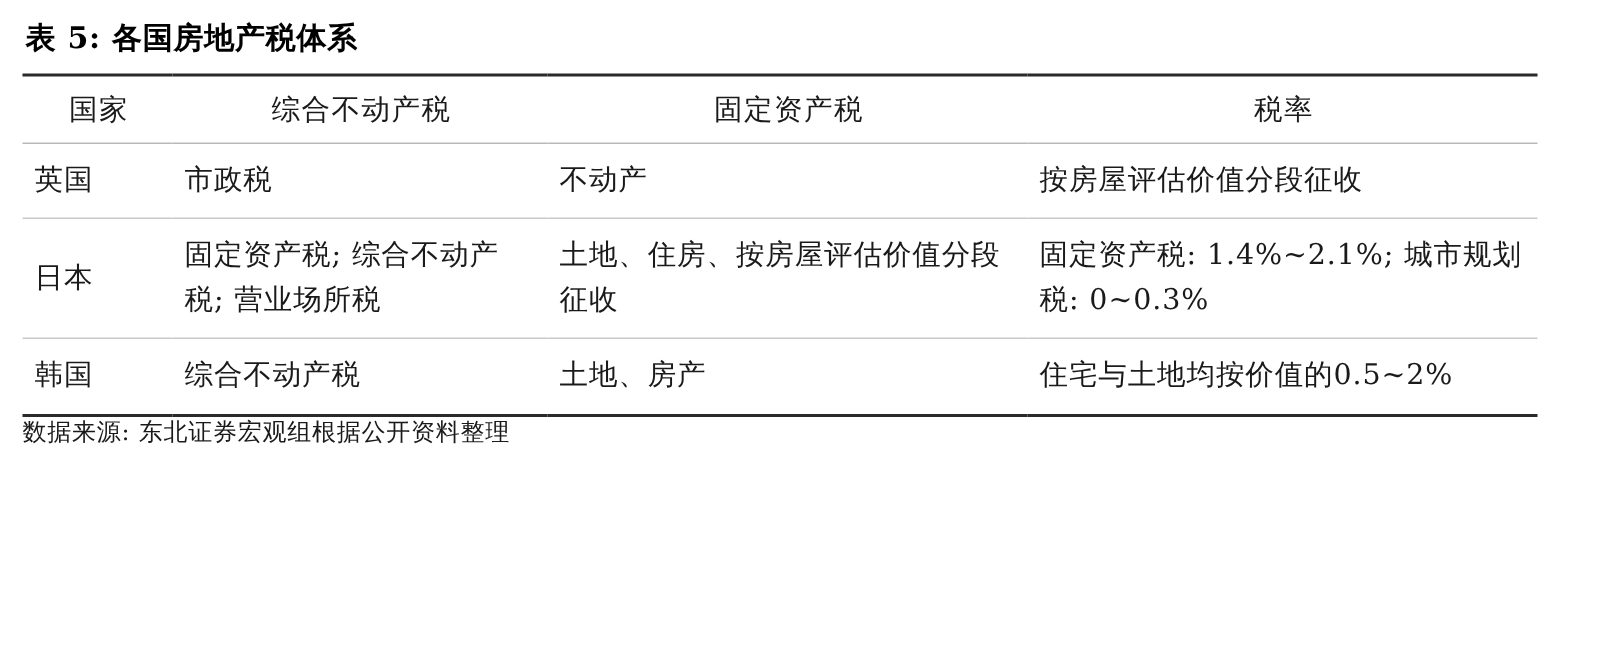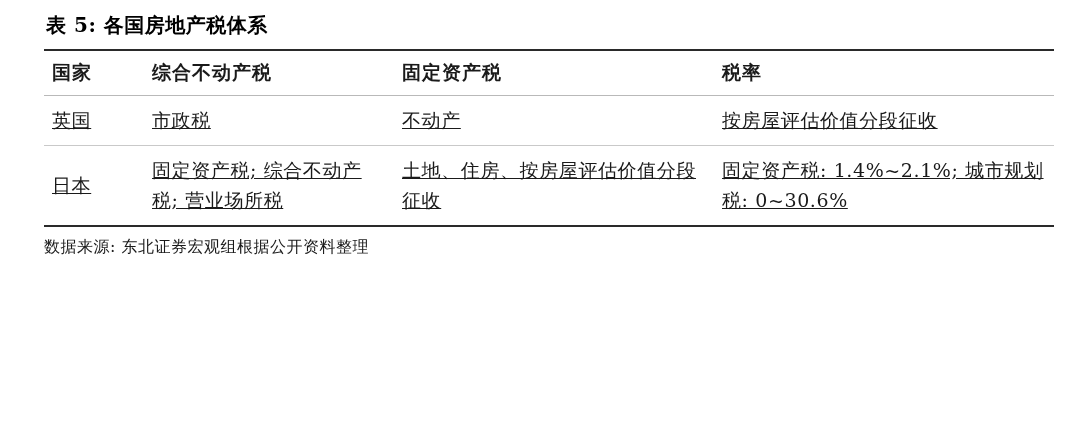--- a/index.html
+++ b/index.html
@@ -12,21 +12,21 @@
     height: 445px;
     font-family: "DejaVu Serif", "Liberation Serif", serif;
     color: #1a1a1a;
     overflow: hidden;
   }
   .page {
     position: relative;
     width: 856px;
     height: 445px;
     box-sizing: border-box;
-    padding: 12px 34px 0 44px;
+    padding: 12px 34px 0 15px;
   }
   .table-caption {
     font-size: 20px;
     font-weight: bold;
     letter-spacing: 0.5px;
     margin: 0 0 10px 2px;
     color: #000000;
     font-family: "DejaVu Serif", "Liberation Serif", serif;
   }
   table.tax-table {
@@ -35,45 +35,43 @@
     table-layout: fixed;
     font-size: 19px;
     color: #1a1a1a;
   }
   table.tax-table col.c0 { width: 100px; }
   table.tax-table col.c1 { width: 250px; }
   table.tax-table col.c2 { width: 320px; }
   table.tax-table col.c3 { width: 340px; }
 
   table.tax-table thead th {
-    text-align: left;
-    font-weight: bold;
+    text-align: center;
+    font-weight: normal;
     padding: 9px 6px 9px 8px;
     border-top: 2.5px solid #2a2a2a;
     border-bottom: 1px solid #b9b9b9;
     vertical-align: middle;
     letter-spacing: 1px;
     margin-left: 24px;
   }
   table.tax-table tbody td {
     padding: 10px 6px 10px 8px;
     border-bottom: 1px solid #c9c9c9;
     vertical-align: middle;
     line-height: 1.55;
     letter-spacing: 0.6px;
-    text-decoration: underline;
   }
   table.tax-table tbody tr:last-child td {
     border-bottom: 2.5px solid #2a2a2a;
   }
   td.country {
     white-space: nowrap;
   }
   .source {
-    margin-top: 10px;
     font-size: 16px;
     letter-spacing: 0.5px;
     color: #1a1a1a;
     font-family: "DejaVu Serif", "Liberation Serif", serif;
   }
 </style>
 </head>
 <body>
 
 <div class="page">
@@ -99,20 +97,26 @@
       <tr>
         <td class="country">英国</td>
         <td>市政税</td>
         <td>不动产</td>
         <td>按房屋评估价值分段征收</td>
       </tr>
       <tr>
         <td class="country">日本</td>
         <td>固定资产税; 综合不动产税; 营业场所税</td>
         <td>土地、住房、按房屋评估价值分段征收</td>
-        <td>固定资产税: 1.4%~2.1%; 城市规划税: 0~30.6%</td>
+        <td>固定资产税: 1.4%~2.1%; 城市规划税: 0~0.3%</td>
+      </tr>
+      <tr>
+        <td class="country">韩国</td>
+        <td>综合不动产税</td>
+        <td>土地、房产</td>
+        <td>住宅与土地均按价值的0.5~2%</td>
       </tr>
     </tbody>
   </table>
 
   <div class="source">数据来源: 东北证券宏观组根据公开资料整理</div>
 
 </div>
 
 </body></html>

